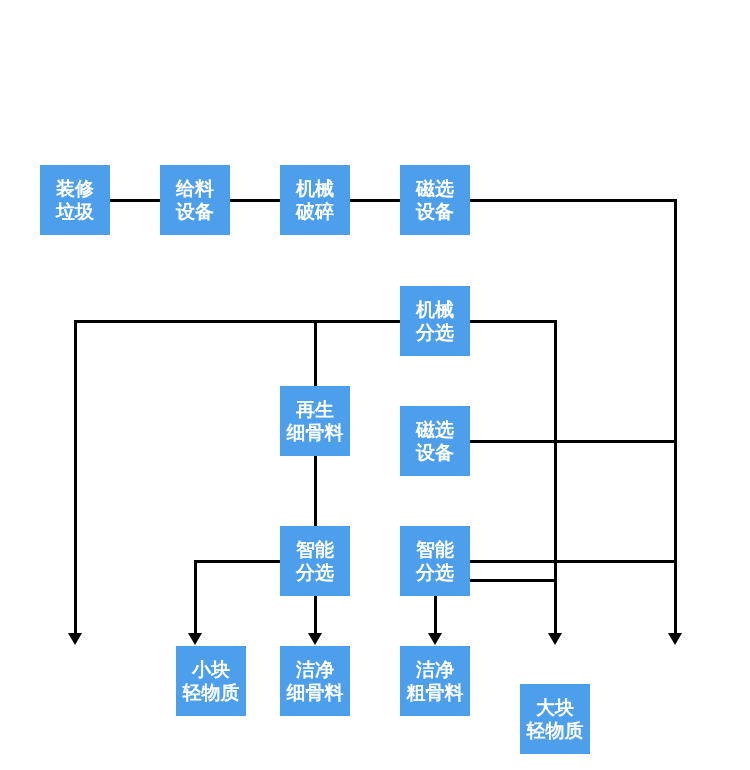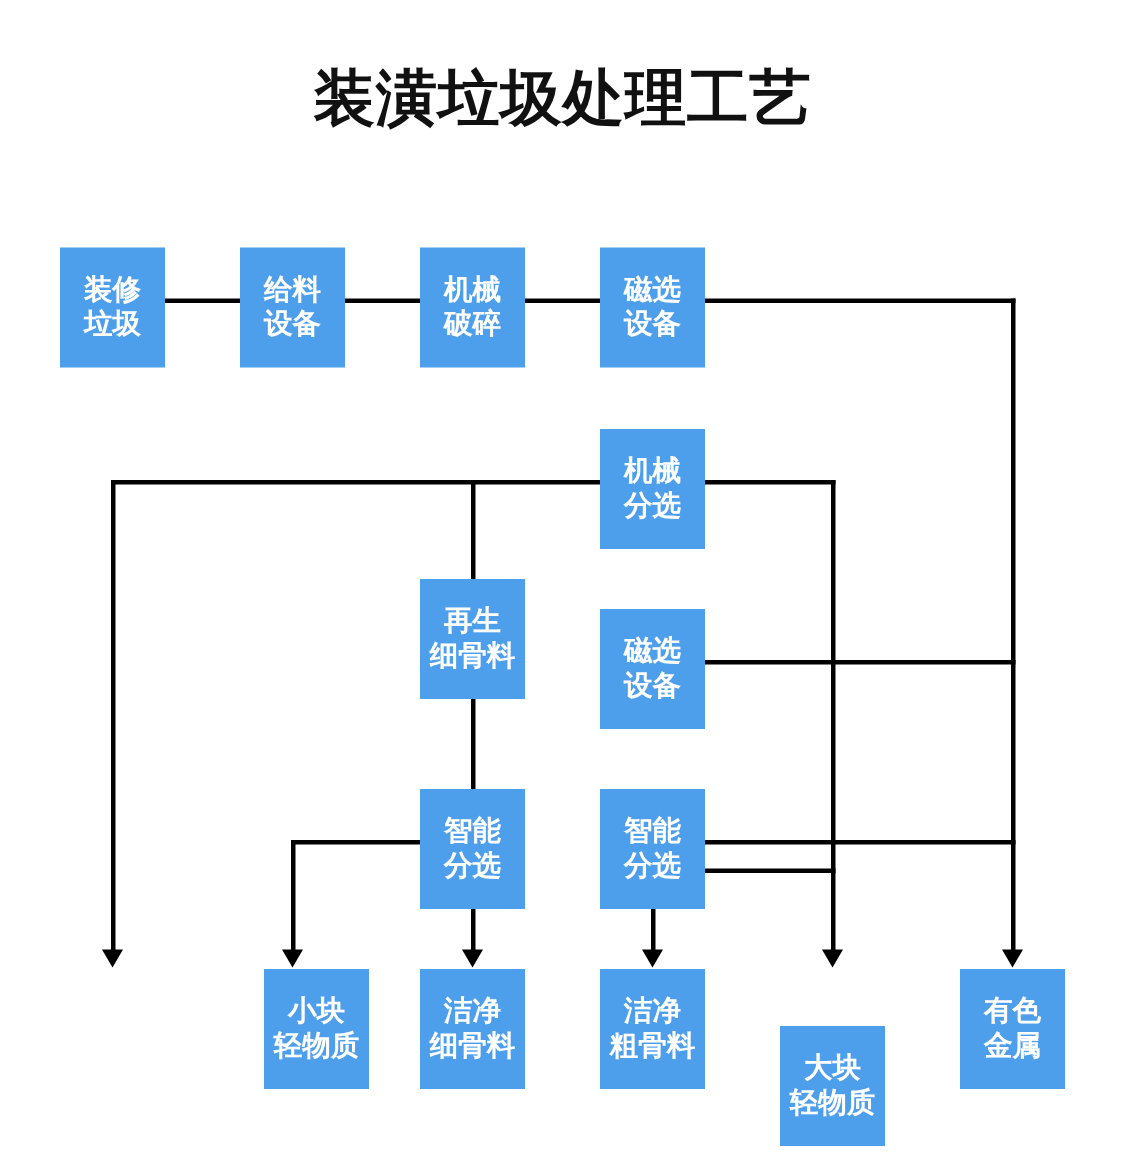--- a/index.html
+++ b/index.html
@@ -27,37 +27,36 @@
   .hline,.vline{position:absolute;background:var(--line-black);}
   .hline{height:3px;}
   .vline{width:3px;}
   .arrow{
     position:absolute;width:0;height:0;
     border-left:7px solid transparent;
     border-right:7px solid transparent;
     border-top:12px solid var(--line-black);
   }
   .node{
-    position:absolute;width:70px;height:80px;
+    position:absolute;width:70px;height:70px;
     background:var(--box-blue);
     display:flex;align-items:center;justify-content:center;
     text-align:center;
   }
   .node-label{
     color:var(--box-text);
     font-size:19px;line-height:23px;font-weight:700;
     white-space:pre-line;
   }
 </style>
 </head>
 <body>
 
 <div class="canvas">
 
-  <div class="title">装潢垃圾处理工艺</div>
 
   <div class="hline" style="left:110px;top:198.5px;width:50px"></div>
   <div class="hline" style="left:230px;top:198.5px;width:50px"></div>
   <div class="hline" style="left:350px;top:198.5px;width:50px"></div>
   <div class="hline" style="left:470px;top:198.5px;width:206.5px"></div>
   <div class="hline" style="left:73.5px;top:319.5px;width:326.5px"></div>
   <div class="hline" style="left:470px;top:319.5px;width:86.5px"></div>
   <div class="hline" style="left:470px;top:439.5px;width:206.5px"></div>
   <div class="hline" style="left:193.5px;top:559.5px;width:86.5px"></div>
   <div class="hline" style="left:470px;top:559.5px;width:206.5px"></div>
@@ -126,18 +125,14 @@
 细骨料</span>
     </div>
   <div class="node" style="left:400px;top:646px">
       <span class="node-label">洁净
 粗骨料</span>
     </div>
   <div class="node" style="left:520px;top:684px">
       <span class="node-label">大块
 轻物质</span>
     </div>
-  <div class="node" style="left:640px;top:646px">
-      <span class="node-label">有色
-金属</span>
-    </div>
 
 </div>
 
 </body></html>

